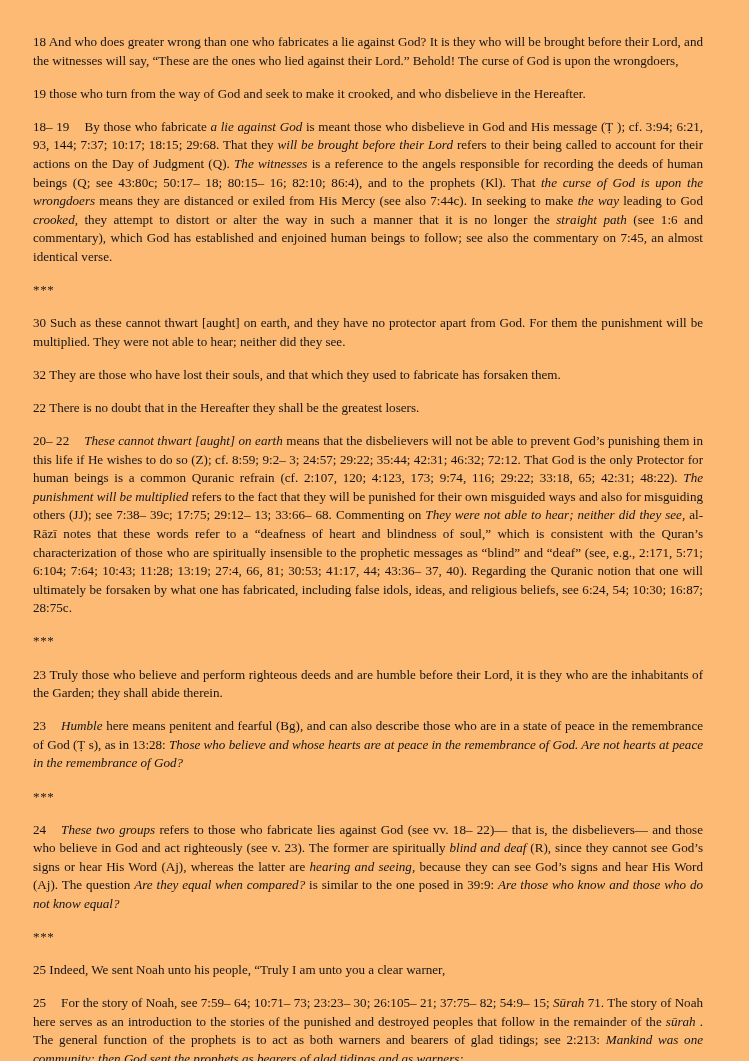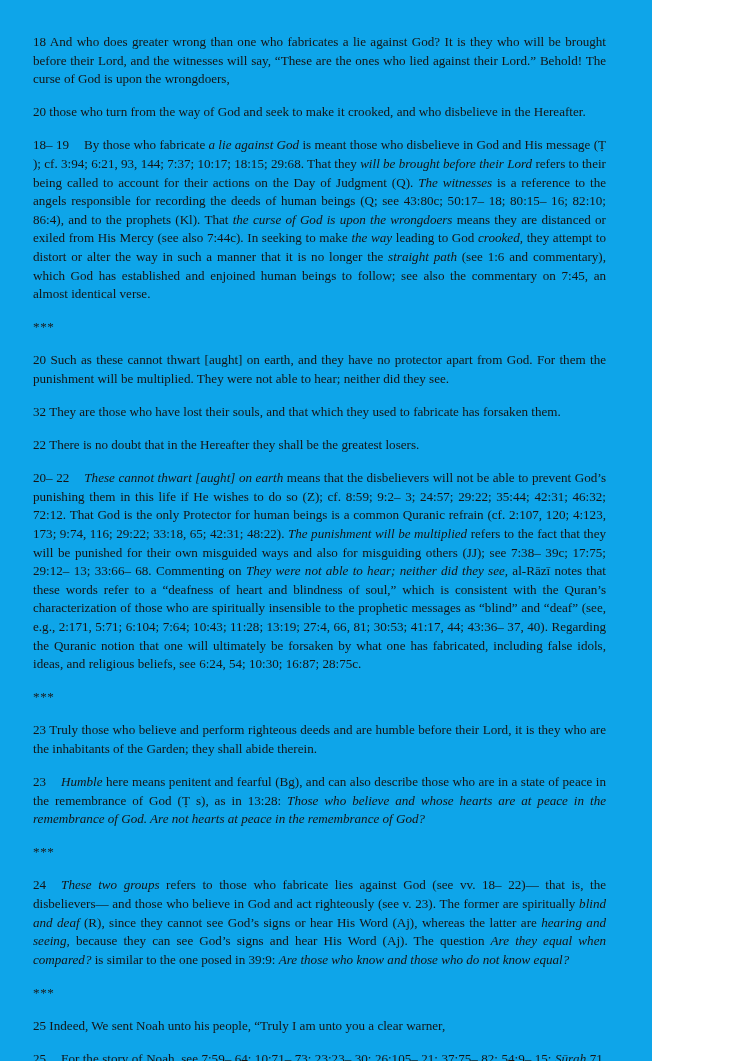--- a/index.html
+++ b/index.html
@@ -9,25 +9,25 @@
   }
   body {
     width: 749px;
     height: 1061px;
     font-family: "Liberation Serif", "DejaVu Serif", serif;
     color: #141414;
     overflow: hidden;
   }
   .page {
     position: relative;
-    width: 652px;
+    width: 749px;
     height: 1061px;
     box-sizing: border-box;
     padding: 33px 46px 0 33px;
-    background: #0ea5e9;
+    background: #fdba74;
   }
   .block {
     font-size: 13.1px;
     line-height: 18.6px;
     text-align: justify;
     text-justify: inter-word;
     margin: 0 0 14.5px 0;
     color: #141414;
     -webkit-font-smoothing: antialiased;
   }
@@ -51,24 +51,24 @@
     display: inline-block;
     width: 15px;
   }
 </style>
 </head>
 <body>
 
 <div class="page">
   <div id="content">
       <p class="block verse">18 And who does greater wrong than one who fabricates a lie against God? It is they who will be brought before their Lord, and the witnesses will say, “These are the ones who lied against their Lord.” Behold! The curse of God is upon the wrongdoers,</p>
-      <p class="block verse">20 those who turn from the way of God and seek to make it crooked, and who disbelieve in the Hereafter.</p>
+      <p class="block verse">19 those who turn from the way of God and seek to make it crooked, and who disbelieve in the Hereafter.</p>
       <p class="block commentary"><span>18– 19</span><span class="tab"></span><span>By those who fabricate </span><i>a lie against God</i><span> is meant those who disbelieve in God and His message (Ṭ ); cf. 3:94; 6:21, 93, 144; 7:37; 10:17; 18:15; 29:68. That they </span><i>will be brought before their Lord</i><span> refers to their being called to account for their actions on the Day of Judgment (Q). </span><i>The witnesses</i><span> is a reference to the angels responsible for recording the deeds of human beings (Q; see 43:80c; 50:17– 18; 80:15– 16; 82:10; 86:4), and to the prophets (Kl). That </span><i>the curse of God is upon the wrongdoers</i><span> means they are distanced or exiled from His Mercy (see also 7:44c). In seeking to make </span><i>the way</i><span> leading to God </span><i>crooked,</i><span> they attempt to distort or alter the way in such a manner that it is no longer the </span><i>straight path</i><span> (see 1:6 and commentary), which God has established and enjoined human beings to follow; see also the commentary on 7:45, an almost identical verse.</span></p>
       <p class="sep">***</p>
-      <p class="block verse">20 Such as these cannot thwart [aught] on earth, and they have no protector apart from God. For them the punishment will be multiplied. They were not able to hear; neither did they see.</p>
+      <p class="block verse">30 Such as these cannot thwart [aught] on earth, and they have no protector apart from God. For them the punishment will be multiplied. They were not able to hear; neither did they see.</p>
       <p class="block verse">32 They are those who have lost their souls, and that which they used to fabricate has forsaken them.</p>
       <p class="block verse">22 There is no doubt that in the Hereafter they shall be the greatest losers.</p>
       <p class="block commentary"><span>20– 22</span><span class="tab"></span><i>These cannot thwart [aught] on earth</i><span> means that the disbelievers will not be able to prevent God’s punishing them in this life if He wishes to do so (Z); cf. 8:59; 9:2– 3; 24:57; 29:22; 35:44; 42:31; 46:32; 72:12. That God is the only Protector for human beings is a common Quranic refrain (cf. 2:107, 120; 4:123, 173; 9:74, 116; 29:22; 33:18, 65; 42:31; 48:22). </span><i>The punishment will be multiplied</i><span> refers to the fact that they will be punished for their own misguided ways and also for misguiding others (JJ); see 7:38– 39c; 17:75; 29:12– 13; 33:66– 68. Commenting on </span><i>They were not able to hear; neither did they see,</i><span> al-Rāzī notes that these words refer to a “deafness of heart and blindness of soul,” which is consistent with the Quran’s characterization of those who are spiritually insensible to the prophetic messages as “blind” and “deaf” (see, e.g., 2:171, 5:71; 6:104; 7:64; 10:43; 11:28; 13:19; 27:4, 66, 81; 30:53; 41:17, 44; 43:36– 37, 40). Regarding the Quranic notion that one will ultimately be forsaken by what one has fabricated, including false idols, ideas, and religious beliefs, see 6:24, 54; 10:30; 16:87; 28:75c.</span></p>
       <p class="sep">***</p>
       <p class="block verse">23 Truly those who believe and perform righteous deeds and are humble before their Lord, it is they who are the inhabitants of the Garden; they shall abide therein.</p>
       <p class="block commentary"><span>23</span><span class="tab"></span><i>Humble</i><span> here means penitent and fearful (Bg), and can also describe those who are in a state of peace in the remembrance of God (Ṭ s), as in 13:28: </span><i>Those who believe and whose hearts are at peace in the remembrance of God. Are not hearts at peace in the remembrance of God?</i></p>
       <p class="sep">***</p>
       <p class="block commentary"><span>24</span><span class="tab"></span><i>These two groups</i><span> refers to those who fabricate lies against God (see vv. 18– 22)— that is, the disbelievers— and those who believe in God and act righteously (see v. 23). The former are spiritually </span><i>blind and deaf</i><span> (R), since they cannot see God’s signs or hear His Word (Aj), whereas the latter are </span><i>hearing and seeing,</i><span> because they can see God’s signs and hear His Word (Aj). The question </span><i>Are they equal when compared?</i><span> is similar to the one posed in 39:9: </span><i>Are those who know and those who do not know equal?</i></p>
       <p class="sep">***</p>
       <p class="block verse">25 Indeed, We sent Noah unto his people, “Truly I am unto you a clear warner,</p>

